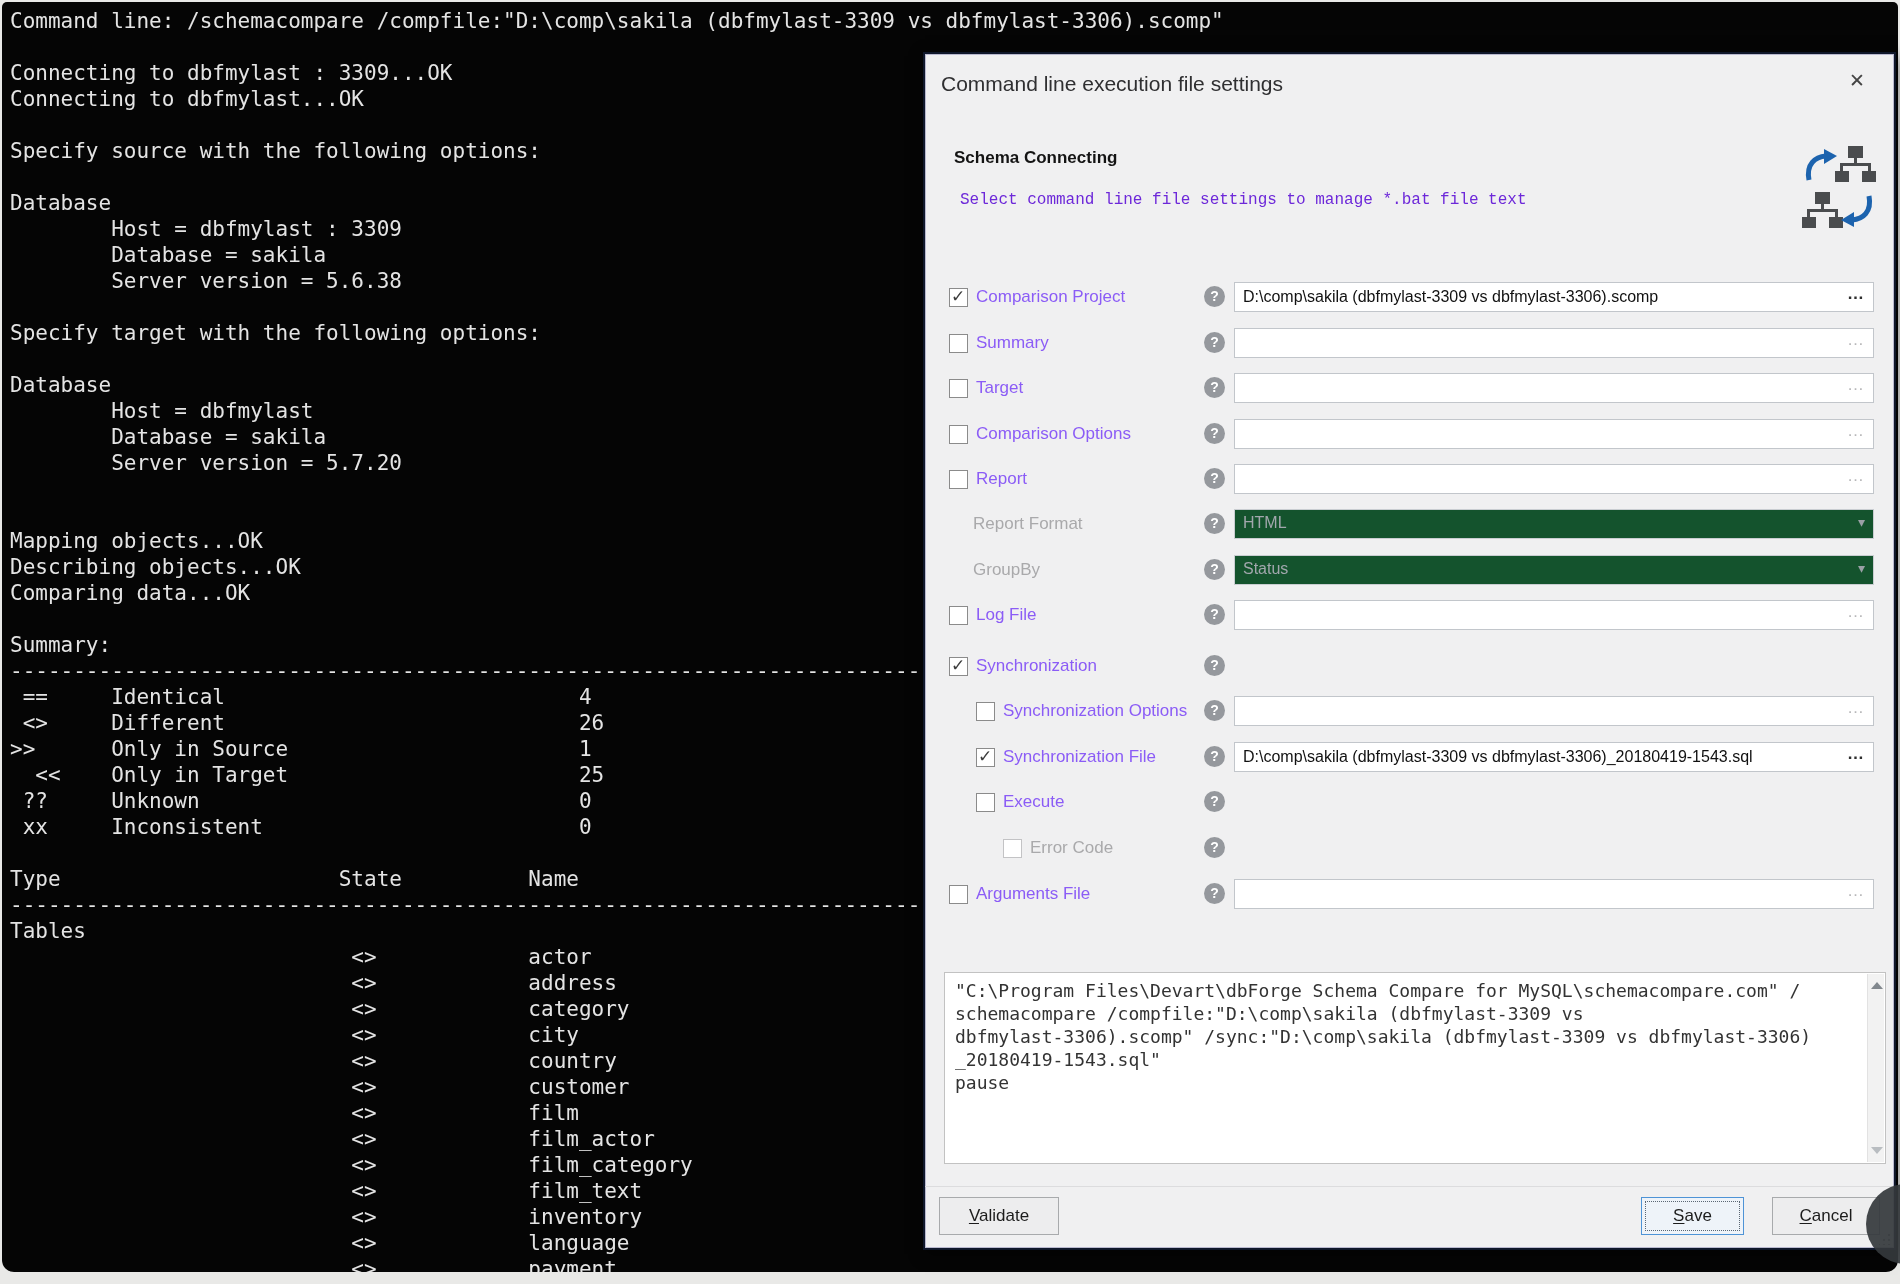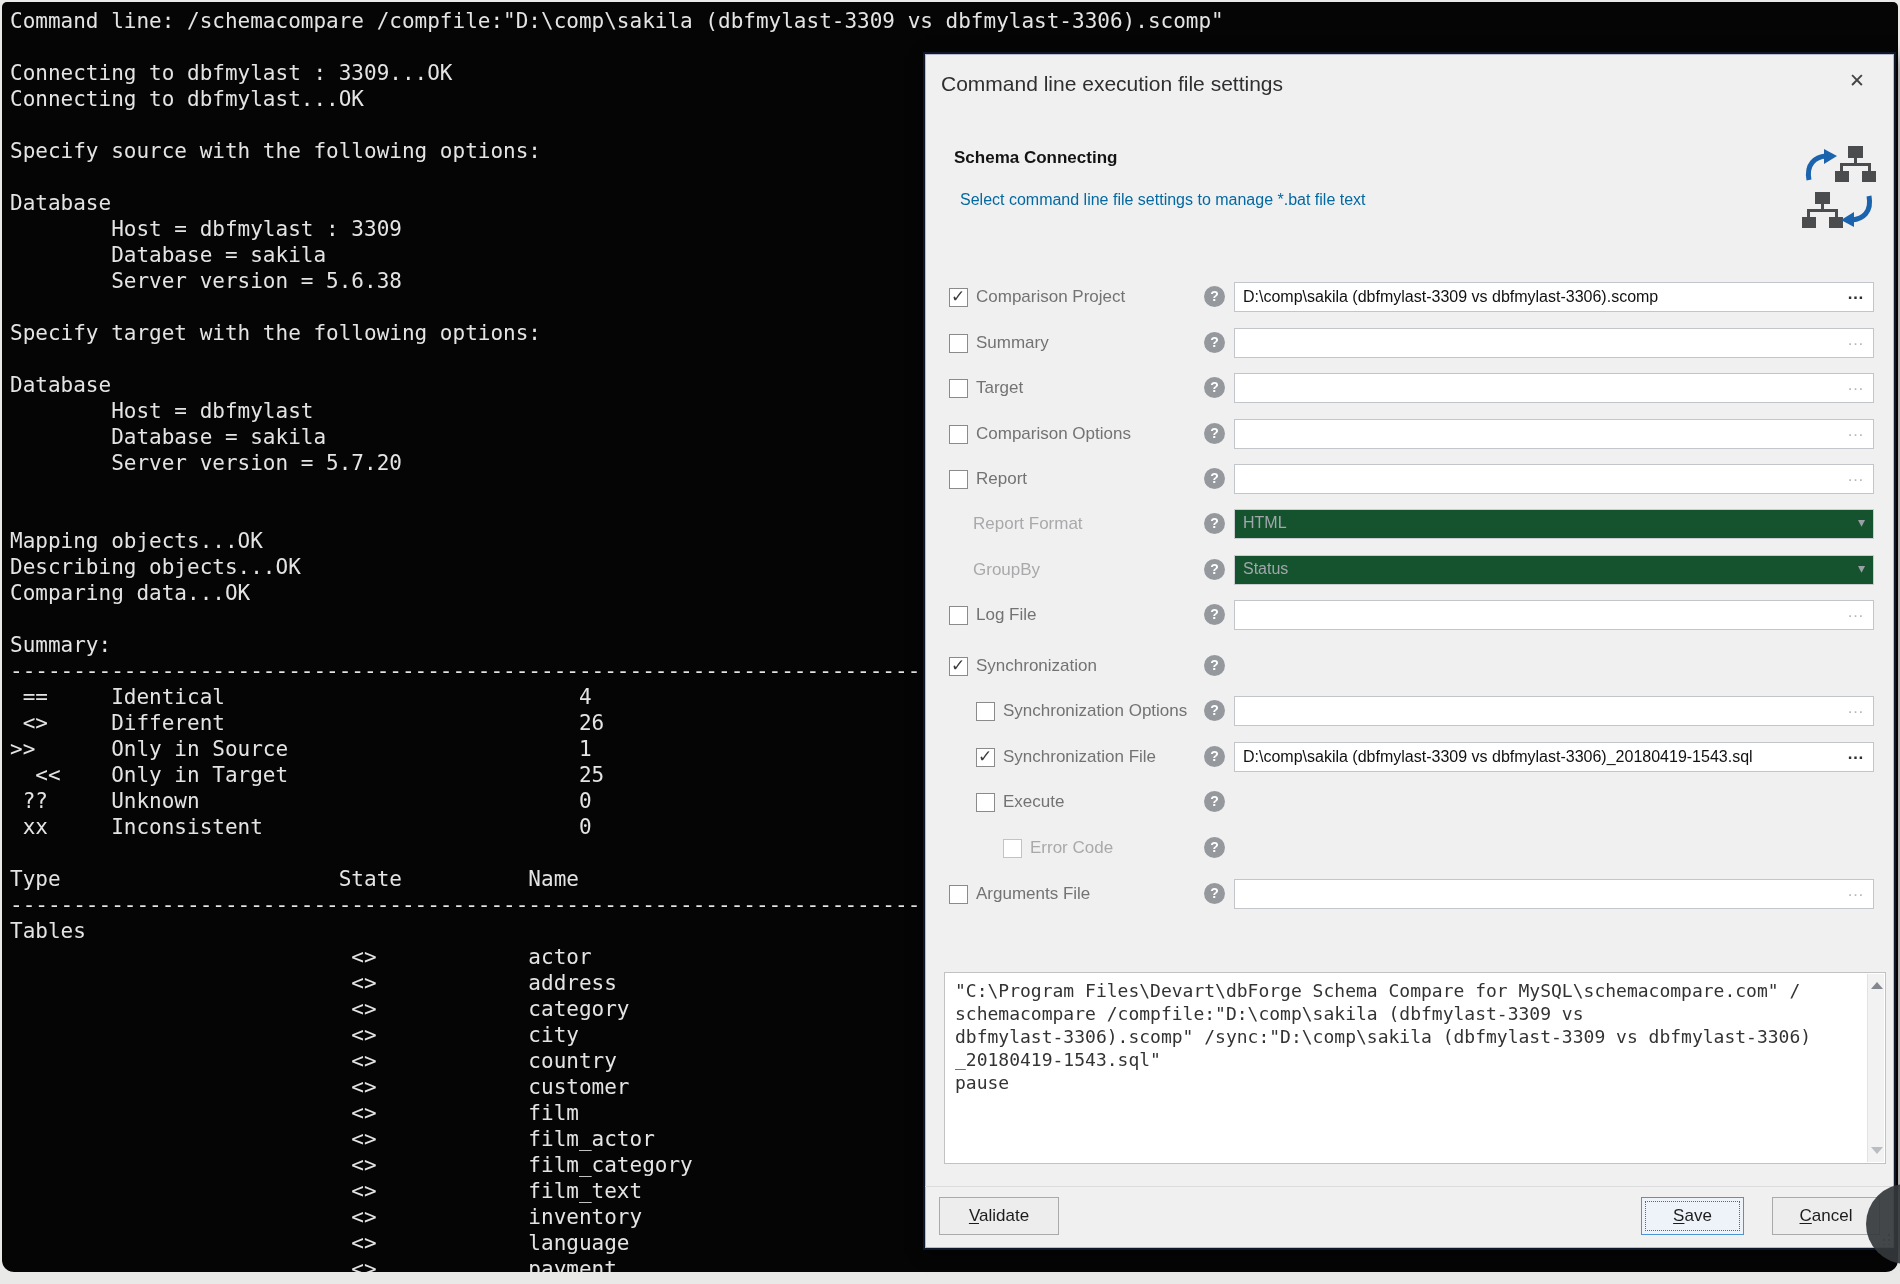--- a/index.html
+++ b/index.html
@@ -26,36 +26,36 @@
     box-shadow:0 0 0 1px #b9b9cf inset, 2px 4px 14px rgba(0,0,0,.55);
     z-index:10;
     margin-left:6px;
   }
   .dlg-title { position:absolute; left:16px; top:18px; font-size:21px; color:#2f2f31; }
   .dlg-close {
     position:absolute; right:22px; top:12px; width:30px; height:30px;
     font-size:19px; color:#444; text-align:center; line-height:30px; cursor:pointer;
   }
   .dlg-heading { position:absolute; left:29px; top:94px; font-size:17px; font-weight:bold; color:#141414; }
-  .dlg-subtitle { position:absolute; left:35px; top:137px; font-size:16px; color:#0369a1; }
+  .dlg-subtitle { position:absolute; left:35px; top:137px; font-size:16px; color:#6d28d9;font-family:Liberation Mono, monospace; }
   .dlg-bigicon { position:absolute; right:18px; top:90px; width:74px; height:88px; }
   
   .frow { position:absolute; left:0; right:0; height:30px; display:flex; align-items:center; }
   .cb {
     width:19px; height:19px; background:#fff; border:1px solid #8b8b8b;
     margin-left:24px; flex:0 0 auto; position:relative; cursor:pointer;
   }
   .cb.ind1 { margin-left:51px; }
   .cb.ind2 { margin-left:78px; }
   .cb.disabled { border-color:#c3c3c5; }
   .cb .mark {
     position:absolute; left:1px; top:-3px; font-size:17px; font-weight:bold; color:#3d3d3d;
     font-family:"DejaVu Sans", sans-serif;
   }
-  .flabel { margin-left:8px; font-size:17px; color:#737373; white-space:nowrap; }
+  .flabel { margin-left:8px; font-size:17px; color:#8b5cf6; white-space:nowrap; }
   .flabel.disabled { color:#a9a9ab; }
   .flabel.noCb { margin-left:48px; }
   .help {
     position:absolute; left:279px; top:4px; width:21px; height:21px; border-radius:50%;
     background:#95989d; color:#fff; font-size:14px; font-weight:bold;
     text-align:center; line-height:21px; cursor:pointer;
   }
   .fieldwrap { position:absolute; left:309px; right:20px; top:0; height:46px; }
   .fieldwrap input {
     width:100%; height:30px; border:1px solid #c2c6cb; background:#fff;

